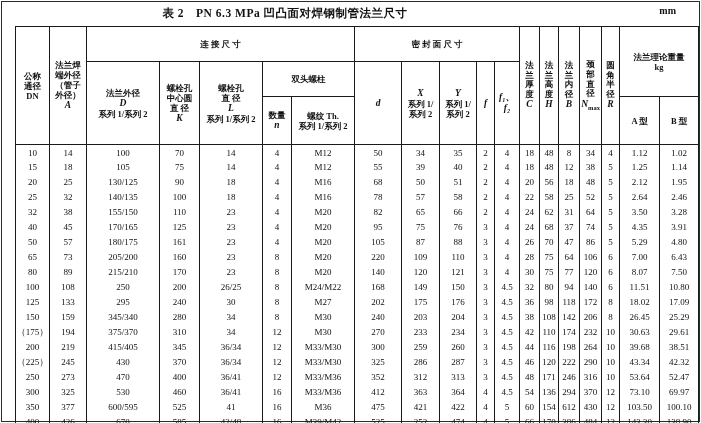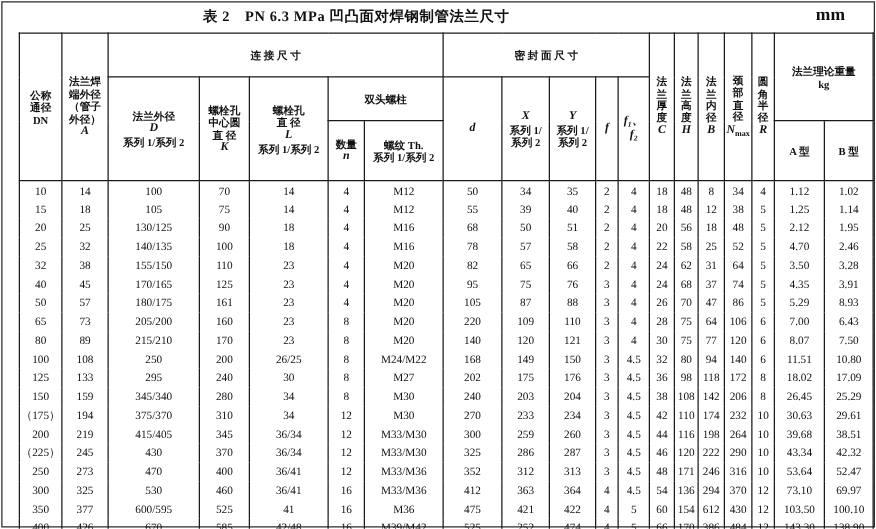--- a/index.html
+++ b/index.html
@@ -16,21 +16,21 @@
     border:1px solid #2b2b2b;
   }
   .title-row {
     position:absolute; top:6px; left:0; width:570px;
     text-align:center;
     font-size:11.5px; font-weight:bold;
     letter-spacing:0.5px;
   }
   .unit-label {
     position:absolute; top:5px; right:25px;
-    font-size:14px; font-weight:bold;
+    font-size:10px; font-weight:bold;
   }
   table.dims {
     position:absolute; left:15px; top:26px;
     width:684px;
     border-collapse:collapse;
     table-layout:fixed;
     border:1px solid #1a1a1a;
   }
   th {
     border:1px solid #1a1a1a;
@@ -277,21 +277,21 @@
         <td>78</td>
         <td>57</td>
         <td>58</td>
         <td>2</td>
         <td>4</td>
         <td>22</td>
         <td>58</td>
         <td>25</td>
         <td>52</td>
         <td>5</td>
-        <td>4.70</td>
+        <td>2.64</td>
         <td>2.46</td>
       </tr>
       <tr>
         <td>32</td>
         <td>38</td>
         <td>155/150</td>
         <td>110</td>
         <td>23</td>
         <td>4</td>
         <td>M20</td>
@@ -341,21 +341,21 @@
         <td>87</td>
         <td>88</td>
         <td>3</td>
         <td>4</td>
         <td>26</td>
         <td>70</td>
         <td>47</td>
         <td>86</td>
         <td>5</td>
         <td>5.29</td>
-        <td>8.93</td>
+        <td>4.80</td>
       </tr>
       <tr>
         <td>65</td>
         <td>73</td>
         <td>205/200</td>
         <td>160</td>
         <td>23</td>
         <td>8</td>
         <td>M20</td>
         <td>220</td>

